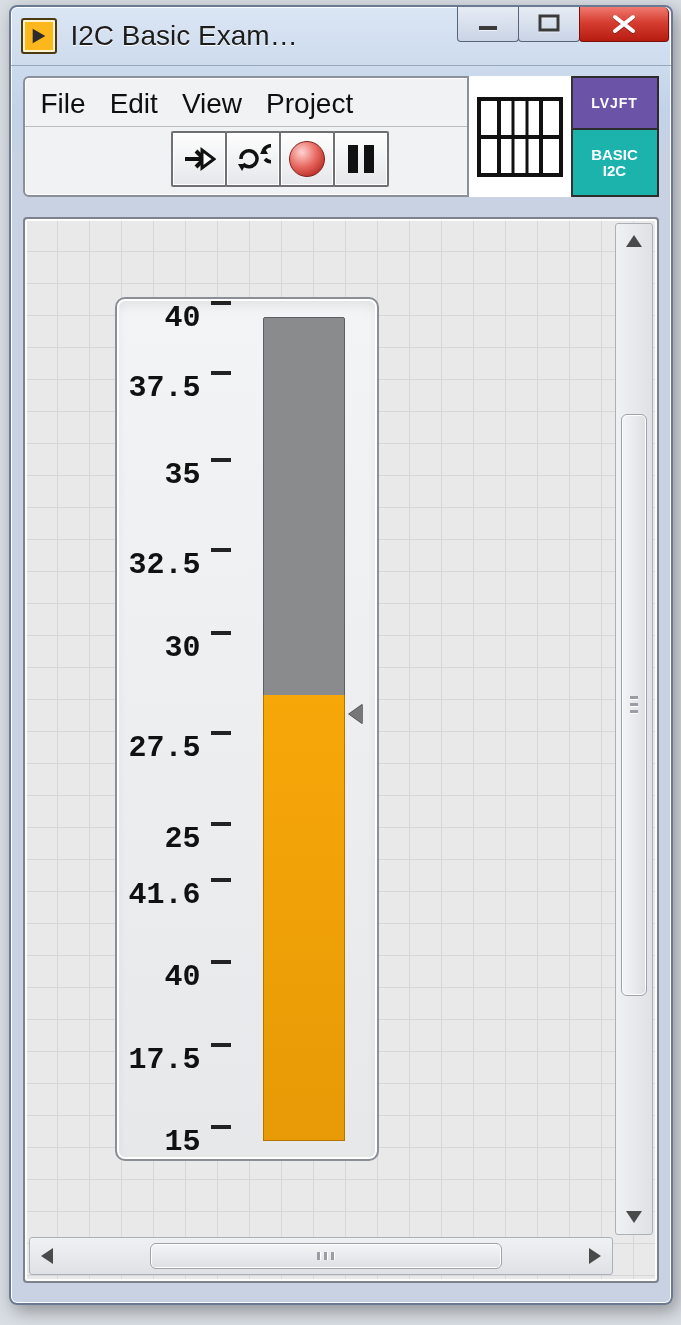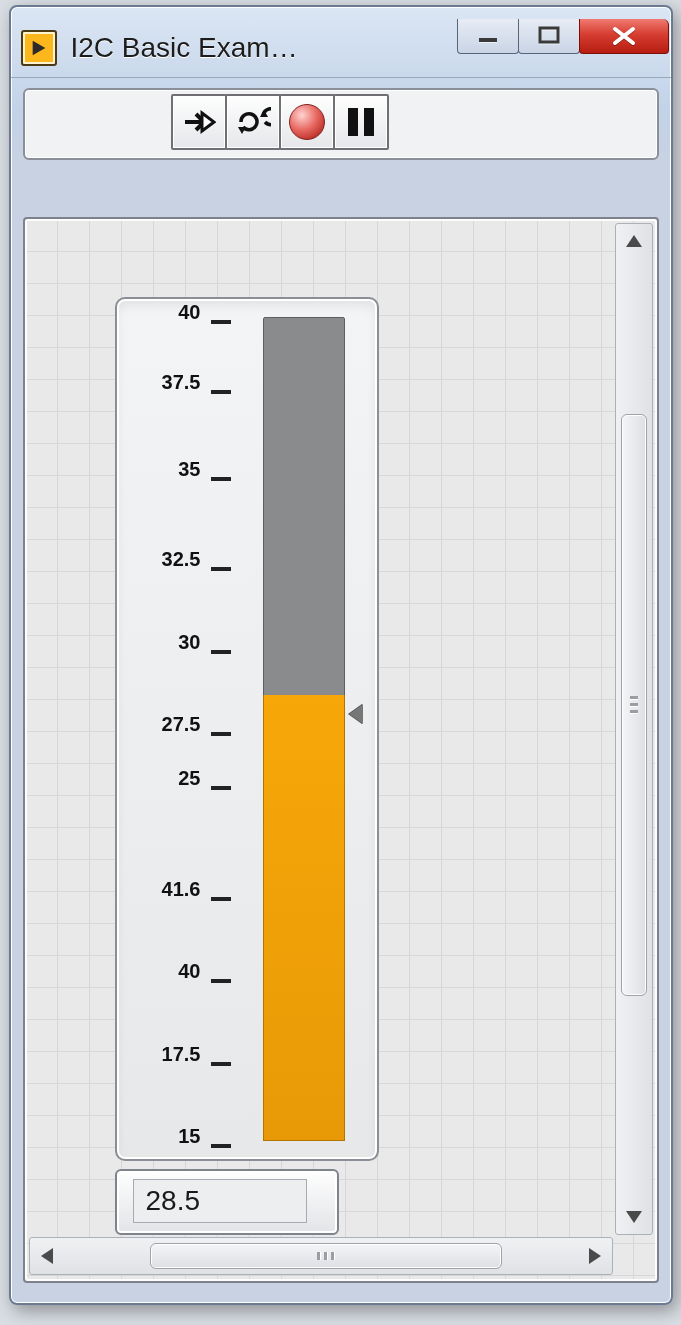--- a/index.html
+++ b/index.html
@@ -19,21 +19,21 @@
     border-radius: 8px;
     background: linear-gradient(#dbe6f4, #c2d2e8 8%, #c8d2e2 12%, #c8d2e2);
     box-shadow: 0 0 0 1px #fff inset, 4px 6px 18px rgba(0,0,0,0.35);
     box-sizing: border-box;
   }
   
   .titlebar {
     height: 58px;
     display: flex;
     align-items: center;
-    padding: 12px 2px 0 10px;
+    padding: 0 2px 0 10px;
     border-bottom: 1px solid #9aa6bb;
   }
   .app-icon {
     width: 32px; height: 32px;
     background: #fcb71d;
     border: 2px solid #4b3a12;
     border-radius: 3px;
     display: flex; align-items: center; justify-content: center;
     margin-right: 14px;
     box-shadow: inset 0 0 0 2px #fff3d0;
@@ -204,25 +204,26 @@
     width:0; height:0;
     border-top:10px solid transparent;
     border-bottom:10px solid transparent;
     border-right:14px solid #777;
     z-index:2;
     filter: drop-shadow(-1px 0 0 #444);
   }
   .tank .tick {
     position:absolute;
     left: 12px;
-    display:flex; align-items:flex-end;
-    font-size:20px;
+    display:flex; align-items:flex-start;
+    font-size:30px;
     color:#111;
     font-weight:600;
     text-align:right;
+    font-family:Liberation Mono, monospace;
   }
   .tank .tick span.lbl { width:72px; text-align:right; display:inline-block;}
   .tank .tick span.dash { display:inline-block; width:20px; height:4px; background:#222; margin-left:10px; }
 
   .readout {
     position:absolute;
     left: 90px; top: 950px;
     width: 220px; height: 62px;
     border:2px solid #7f838c;
     border-radius:6px;
@@ -318,20 +319,26 @@
       </div>
       <div class="winbtn close">
         <svg width="28" height="22">
             <path d="M5 4 L23 18 M23 4 L5 18" stroke="#fff" stroke-width="4" stroke-linecap="round"></path>
           </svg>
       </div>
     </div>
   </div>
 
   <div class="chrome">
+    <div class="menubar">
+      <span>File</span>
+      <span>Edit</span>
+      <span>View</span>
+      <span>Project</span>
+    </div>
     <div class="toolrow">
       <div class="toolspacer"></div>
       <div class="tbtn">
         <svg width="34" height="30" viewBox="0 0 34 30">
           <path d="M3 15 H22 M22 15 L14 7 M22 15 L14 23" fill="none" stroke="#111" stroke-width="4" stroke-linejoin="round"></path>
           <polygon points="20,6 32,15 20,24" fill="#fff" stroke="#111" stroke-width="3"></polygon>
         </svg>
       </div>
       <div class="tbtn">
         <svg width="36" height="30" viewBox="0 0 36 30">
@@ -344,20 +351,37 @@
       <div class="tbtn">
         <div class="rec-circle"></div>
       </div>
       <div class="tbtn">
         <div class="pause">
             <div></div>
             <div></div>
           </div>
       </div>
     </div>
+    <div class="right-chunk">
+      <div class="grid">
+        <svg viewBox="0 0 86 80">
+          <rect x="2" y="2" width="82" height="76" fill="#fff" stroke="#111" stroke-width="4"></rect>
+          <line x1="2" y1="40" x2="84" y2="40" stroke="#111" stroke-width="4"></line>
+          <line x1="22" y1="2" x2="22" y2="78" stroke="#111" stroke-width="4"></line>
+          <line x1="64" y1="2" x2="64" y2="78" stroke="#111" stroke-width="4"></line>
+          <line x1="36" y1="2" x2="36" y2="78" stroke="#111" stroke-width="3"></line>
+          <line x1="50" y1="2" x2="50" y2="78" stroke="#111" stroke-width="3"></line>
+        </svg>
+      </div>
+      <div class="stack">
+        <div class="lv">LVJFT</div>
+        <div class="basic" style="white-space:pre;">BASIC
+I2C</div>
+      </div>
+    </div>
   </div>
 
   <div class="panel">
 
     <div class="tank">
       <div id="ticks-host">
           <div class="tick" style="top: 2px;">
             <span class="lbl">40</span>
             <span class="dash"></span>
           </div>
@@ -370,25 +394,25 @@
             <span class="dash"></span>
           </div>
           <div class="tick" style="top: 249.2px;">
             <span class="lbl">32.5</span>
             <span class="dash"></span>
           </div>
           <div class="tick" style="top: 331.6px;">
             <span class="lbl">30</span>
             <span class="dash"></span>
           </div>
-          <div class="tick" style="top: 414px;">
+          <div class="tick" style="top: 432px;">
             <span class="lbl">27.5</span>
             <span class="dash"></span>
           </div>
-          <div class="tick" style="top: 468px;">
+          <div class="tick" style="top: 523px;">
             <span class="lbl">25</span>
             <span class="dash"></span>
           </div>
           <div class="tick" style="top: 578.8px;">
             <span class="lbl">41.6</span>
             <span class="dash"></span>
           </div>
           <div class="tick" style="top: 661.2px;">
             <span class="lbl">40</span>
             <span class="dash"></span>
@@ -402,23 +426,20 @@
             <span class="dash"></span>
           </div>
         </div>
       <div class="tube">
         <div class="track"></div>
         <div class="fill" id="tank-fill" style="height: 444.96px; background: linear-gradient(rgb(247, 167, 8), rgb(231, 154, 6));"></div>
         <div class="marker" id="tank-marker" style="top: 387.04px;"></div>
       </div>
     </div>
 
-    <div class="readout">
-      <div class="val">28.5</div>
-    </div>
 
     <div class="vscroll">
       <div class="arrow up">
           <div class="tri up"></div>
         </div>
       <div class="thumb">
         <div class="grip">
             <div></div>
             <div></div>
             <div></div>

